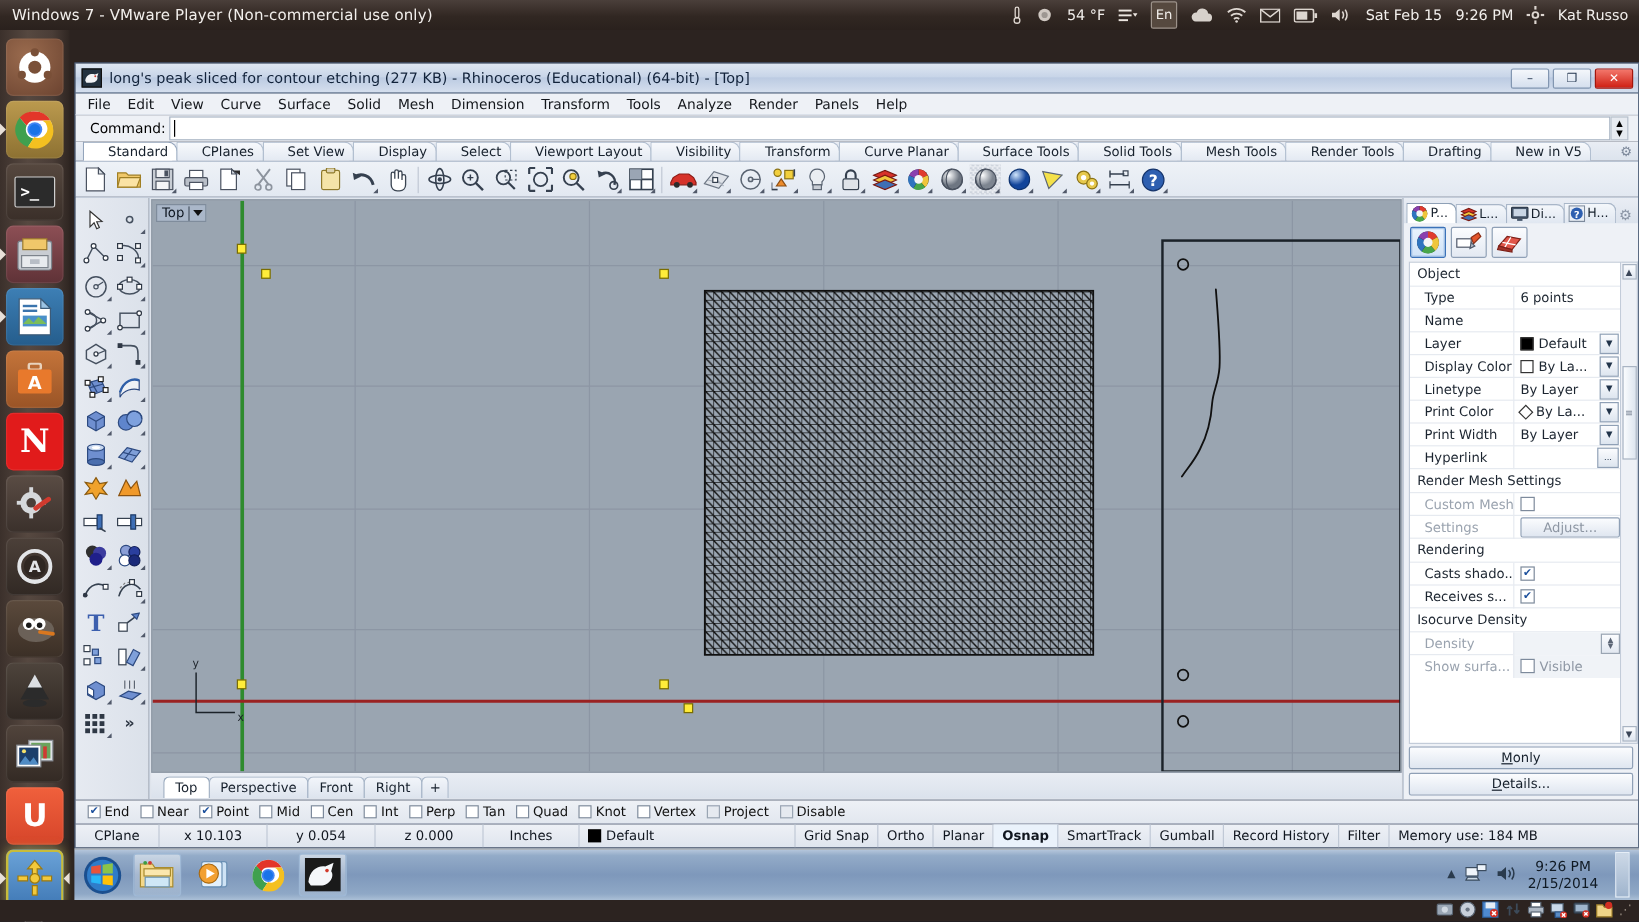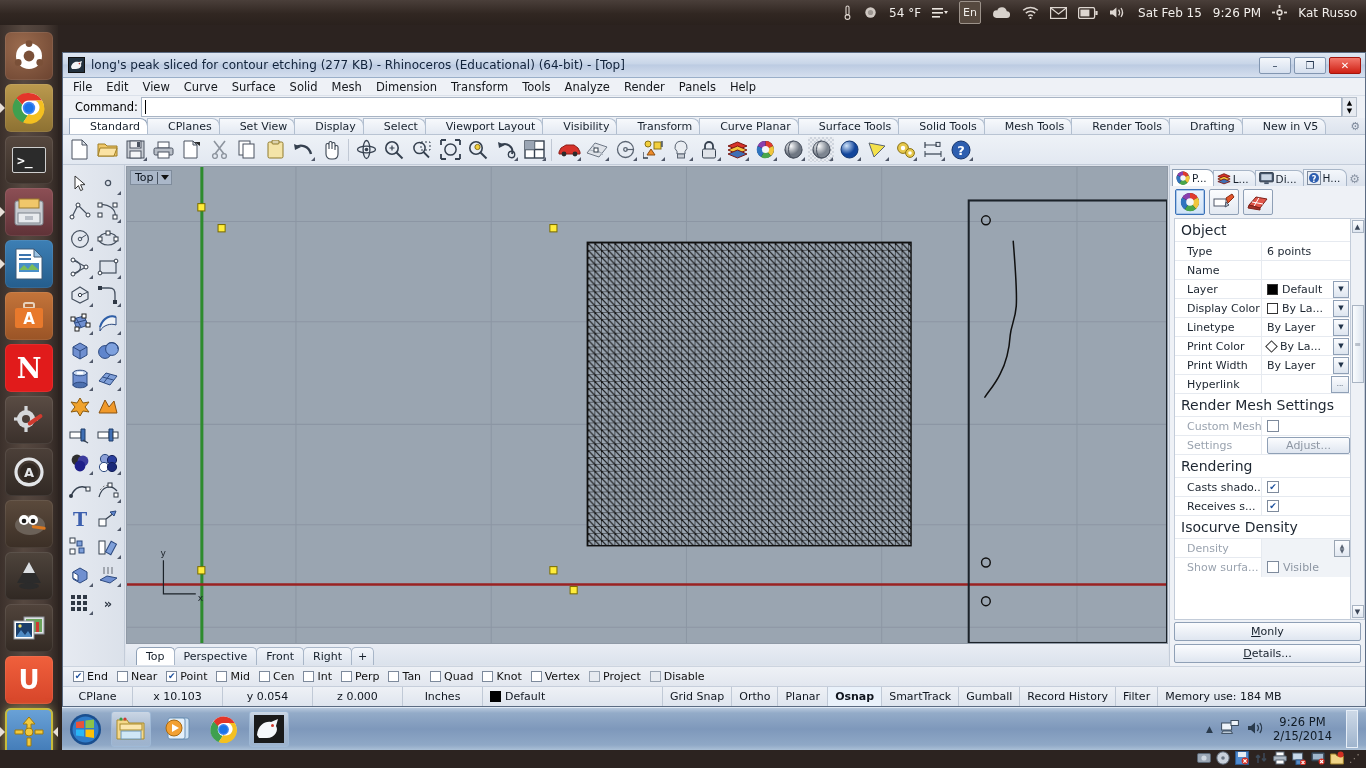--- a/index.html
+++ b/index.html
@@ -140,21 +140,21 @@
   .ptab.active{ background:#fff; border-color:#8ea0b6;}
   #ptabs .gear{ margin-left:auto; padding-right:5px; color:#8a94a4; font-size:12px;}
   #psubtools{ height:32px; display:flex; align-items:center; gap:4px; padding:3px 5px;
     background:#eef1f6;}
   .psub{ width:30px;height:26px; border:1px solid #8fa0b6; border-radius:2px;
     background:linear-gradient(to bottom,#fbfcfe,#e3e9f2); display:flex;align-items:center;justify-content:center;}
   .psub.active{ border-color:#3b72b8; box-shadow:inset 0 0 0 1px #a9c6e8; background:linear-gradient(to bottom,#eaf3fd,#cfe2f7);}
 
   #proplist{ flex:1; display:flex; min-height:0; }
   #propscrollwrap{ flex:1; overflow:hidden; background:#fff; border:1px solid #c3ccd9; margin:0 0 0 4px;}
-  .grpheader{ padding:3px 6px; font-size:14px; color:#1c2530; background:#fff;}
+  .grpheader{ padding:3px 6px; font-size:11px; color:#1c2530; background:#fff;}
   .prow{ display:flex; align-items:center; height:19px; border-top:1px solid #e6eaf0;}
   .pname{ width:86px; padding-left:12px; font-size:11px; color:#1c2530; white-space:nowrap; overflow:hidden;}
   .pname.gray{ color:#9aa3af;}
   .pval{ flex:1; font-size:11px; color:#1c2530; display:flex; align-items:center; gap:4px;
     border-left:1px solid #e6eaf0; padding-left:5px; height:19px;}
   .pval.grayfield{ background:#f0f3f7;}
   .ddbtn{ width:16px;height:17px;margin-left:auto;margin-right:1px;border:1px solid #8fa0b6;
     background:linear-gradient(to bottom,#fbfcfe,#dde5ef); display:flex;align-items:center;justify-content:center;
     font-size:7px;color:#203349;}
   .sq{ width:11px;height:11px;border:1px solid #333;}
@@ -196,20 +196,21 @@
     background:#2c2320; color:#efeae6; font-size:12px; padding-left:6px; display:flex; align-items:center;margin-top:29px;
   }
   #bottombar{ position:absolute; left:0; top:750px; width:1366px; height:18px; background:#2c2320;}
   #bottom-tray{ position:absolute; right:6px; top:751px; display:flex; gap:5px; align-items:center;}
   .btray{ width:14px;height:14px; }
 </style>
 </head>
 <body>
 
 <div id="ubuntu-panel">
+  <div class="title">Windows 7 - VMware Player (Non-commercial use only)</div>
   <div class="right">
     <span>
       <svg width="9" height="15" viewBox="0 0 9 15">
           <rect x="3" y="1" width="3" height="9" rx="1.5" fill="none" stroke="#ded6cf" stroke-width="1.1"></rect>
           <circle cx="4.5" cy="12" r="2.4" fill="none" stroke="#ded6cf" stroke-width="1.1"></circle>
         </svg>
     </span>
     <span>
       <svg width="15" height="15" viewBox="0 0 15 15">
           <circle cx="7.5" cy="7.5" r="5.2" fill="#cfc8c2"></circle>

